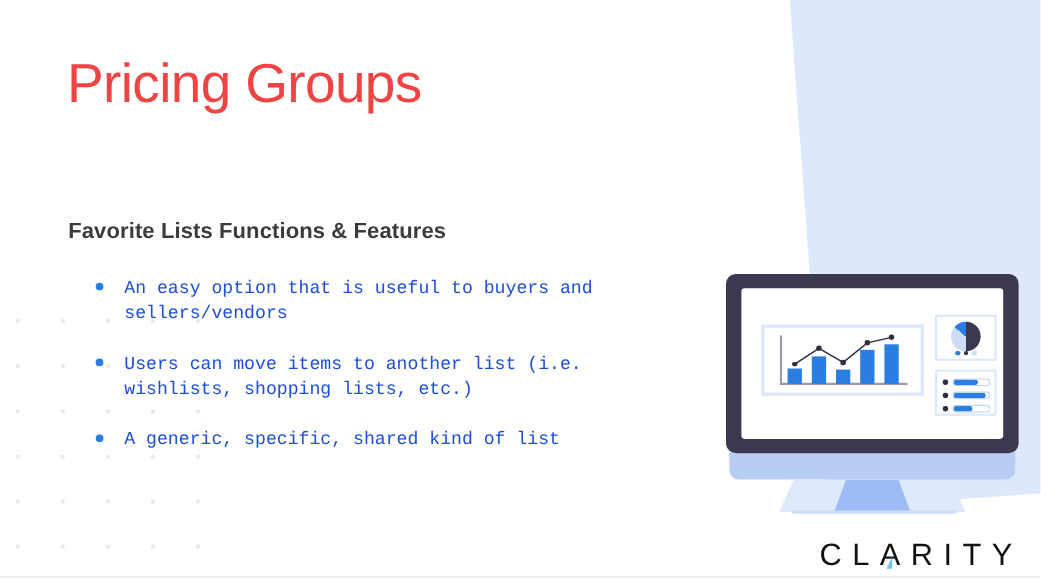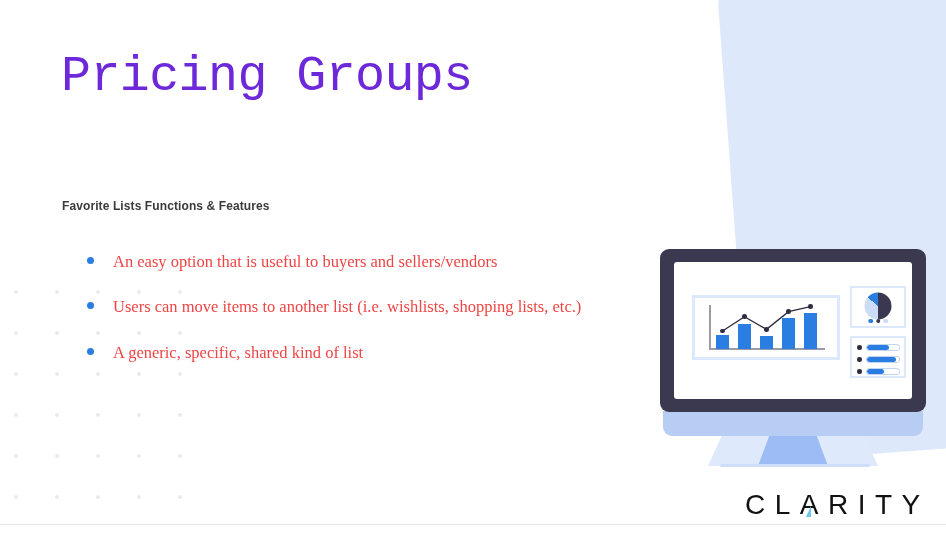--- a/index.html
+++ b/index.html
@@ -70,25 +70,25 @@
     top: 0;
     width: 660px;
     height: 533px;
     z-index: 3;
   }
 
   .slide-title {
     position: absolute;
     left: 61px;
     top: 49px;
-    font-family: Liberation Mono, monospace;
+    font-family: Liberation Sans, sans-serif;
     font-size: 50px;
     font-weight: 300;
     letter-spacing: -0.6px;
-    color: #6d28d9;
+    color: #ef4444;
     line-height: 1.1;
     white-space: nowrap;
     text-align: center;
   }
 
   .slide-subtitle {
     position: absolute;
     left: 62px;
     top: 130px;
     font-family: "DejaVu Sans", sans-serif;
@@ -98,41 +98,41 @@
     letter-spacing: -0.2px;
     color: #4d4d4d;
     white-space: nowrap;
   }
 
   .section-heading {
     position: absolute;
     left: 62px;
     top: 199px;
     font-family: "Liberation Sans", sans-serif;
-    font-size: 12px;
+    font-size: 20px;
     font-weight: bold;
     color: #3b3b3b;
     letter-spacing: 0.1px;
     white-space: nowrap;
   }
 
   .bullet-list {
     position: absolute;
     left: 86px;
     top: 250px;
     width: 545px;
   }
   .bullet-item {
     position: relative;
     padding-left: 27px;
     margin-bottom: 22px;
-    font-family: Liberation Serif, serif;
+    font-family: Liberation Mono, monospace;
     font-size: 16.5px;
     line-height: 1.42;
-    color: #ef4444;
+    color: #1d4ed8;
   }
   .bullet-item:last-child { margin-bottom: 0; }
   .bullet-dot {
     position: absolute;
     left: 1px;
     top: 7px;
     width: 7px;
     height: 7px;
     border-radius: 50%;
     background: #2a7de1;

